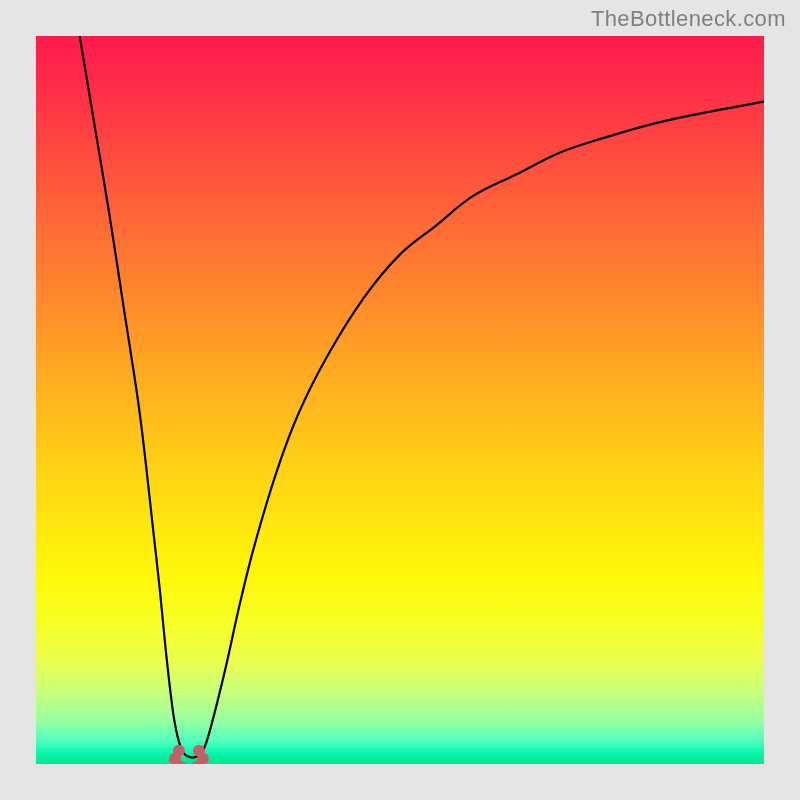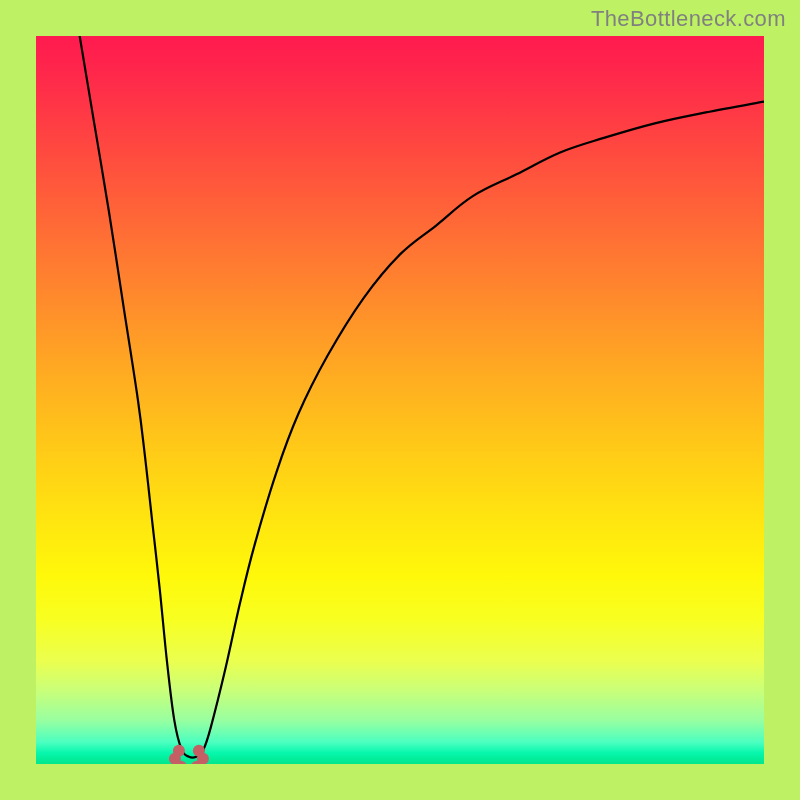--- a/index.html
+++ b/index.html
@@ -10,21 +10,21 @@
     background: #000;
     overflow: hidden;
     font-family: Arial, Helvetica, sans-serif;
   }
   .frame {
     position: absolute;
     left: 0;
     top: 0;
     width: 800px;
     height: 800px;
-    background: #bef264;
+    background: #e5e5e5;
     text-decoration: underline;
   }
   .plot {
     position: absolute;
     left: 36px;
     top: 36px;
     width: 728px;
     height: 728px;
     overflow: hidden;
   }

